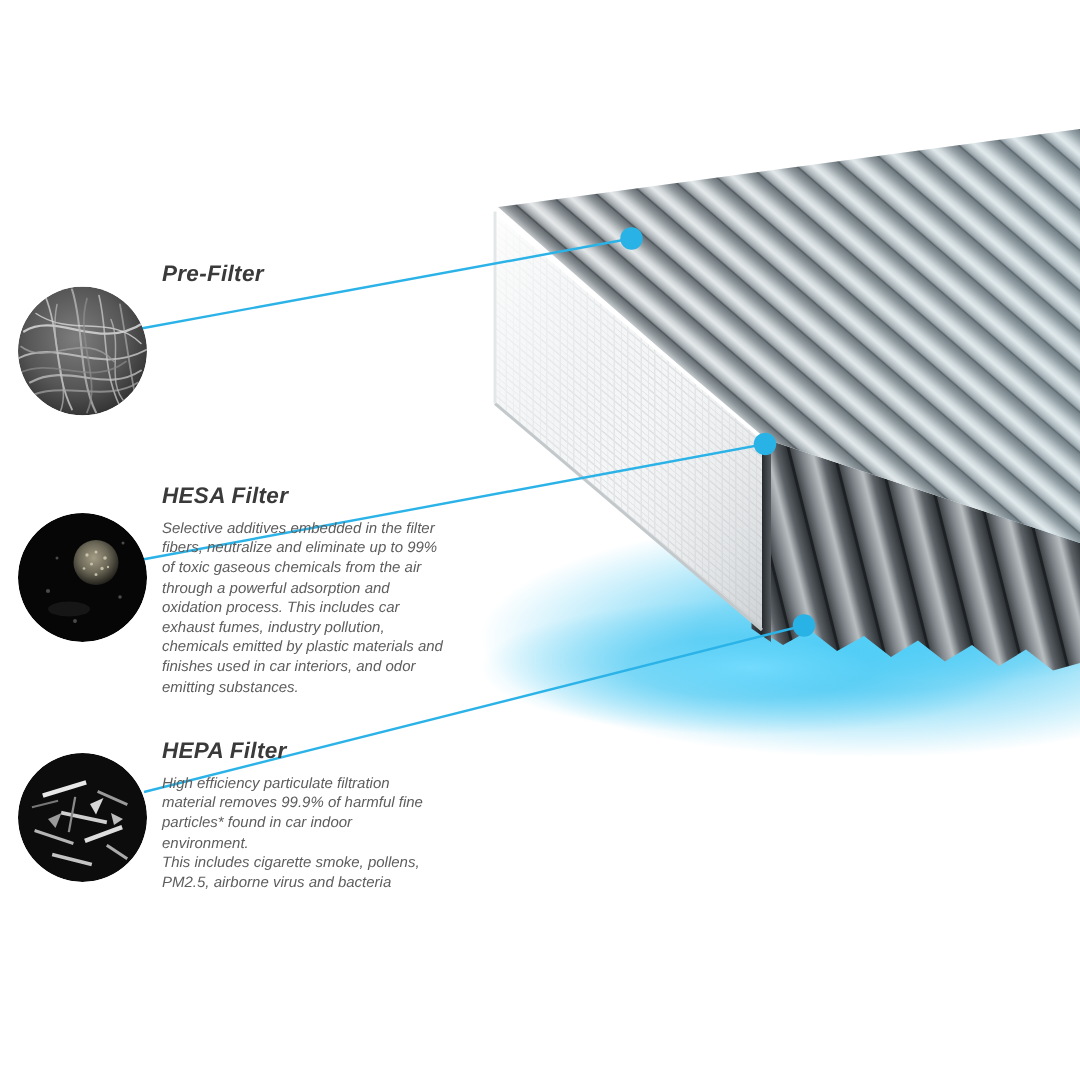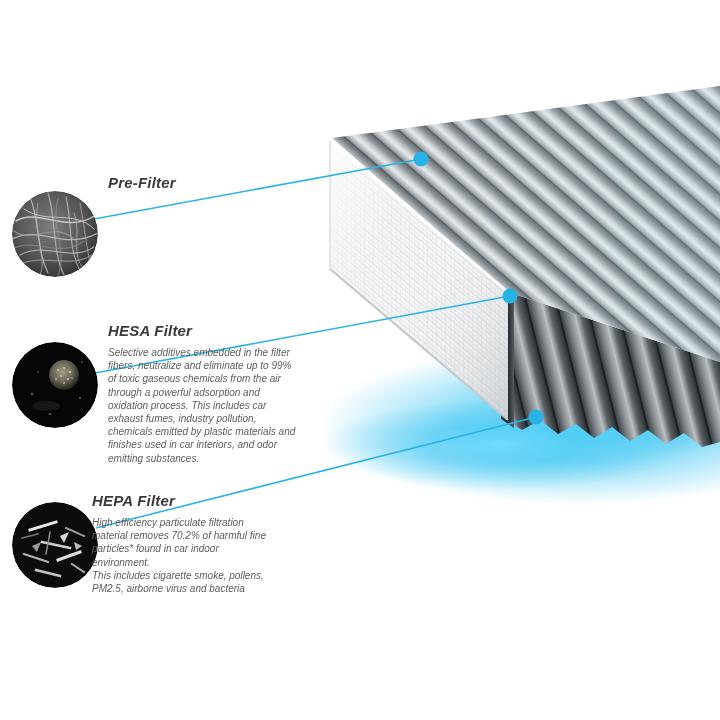--- a/index.html
+++ b/index.html
@@ -23,21 +23,21 @@
   }
   .copy p {
     font-size:10px; line-height:1.32; color:#5d5d5d;
     white-space:pre-line;
   }
   #micro-0 { left:12px;  top:191px; }
   #copy-0  { left:108px; top:174px; width:170px; }
   #micro-1 { left:12px;  top:342px; }
   #copy-1  { left:108px; top:322px; width:192px; }
   #micro-2 { left:12px;  top:502px; }
-  #copy-2  { left:92px; top:492px; width:178px;font-style:italic; }
+  #copy-2  { left:108px; top:492px; width:178px;font-style:italic; }
 </style>
 </head>
 <body>
 
 <div class="stage">
 
   <svg class="scene" width="720" height="720" viewBox="0 0 720 720">
     <defs>
       <radialGradient id="glowG" cx="50%" cy="50%" r="50%">
         <stop offset="0%" stop-color="#6fdcff" stop-opacity="0.95"></stop>
@@ -220,17 +220,17 @@
     <h3>Pre-Filter</h3>
   </div>
 
   <div class="copy" id="copy-1">
     <h3>HESA Filter</h3>
     <p>Selective additives embedded in the filter fibers, neutralize and eliminate up to 99% of toxic gaseous chemicals from the air through a powerful adsorption and oxidation process. This includes car exhaust fumes, industry pollution, chemicals emitted by plastic materials and finishes used in car interiors, and odor emitting substances.</p>
   </div>
 
   <div class="copy" id="copy-2">
     <h3>HEPA Filter</h3>
-    <p>High efficiency particulate filtration material removes 70.2% of harmful fine particles* found in car indoor environment.
+    <p>High efficiency particulate filtration material removes 99.9% of harmful fine particles* found in car indoor environment.
 This includes cigarette smoke, pollens, PM2.5, airborne virus and bacteria</p>
   </div>
 
 </div>
 
 </body></html>

